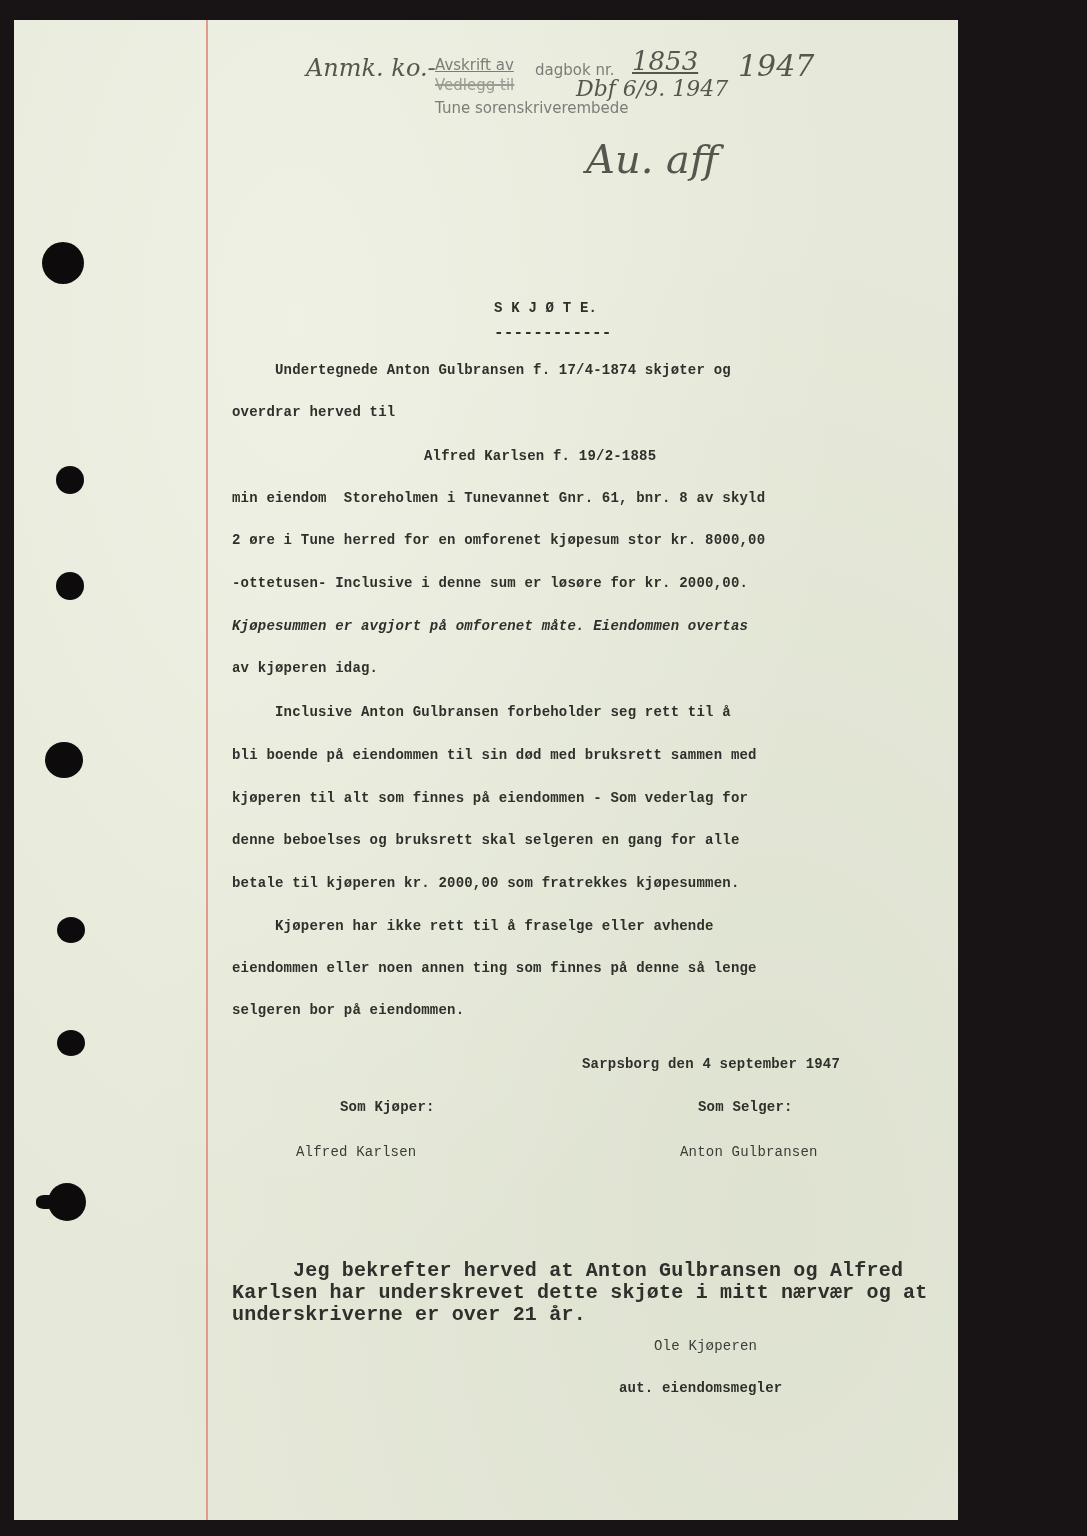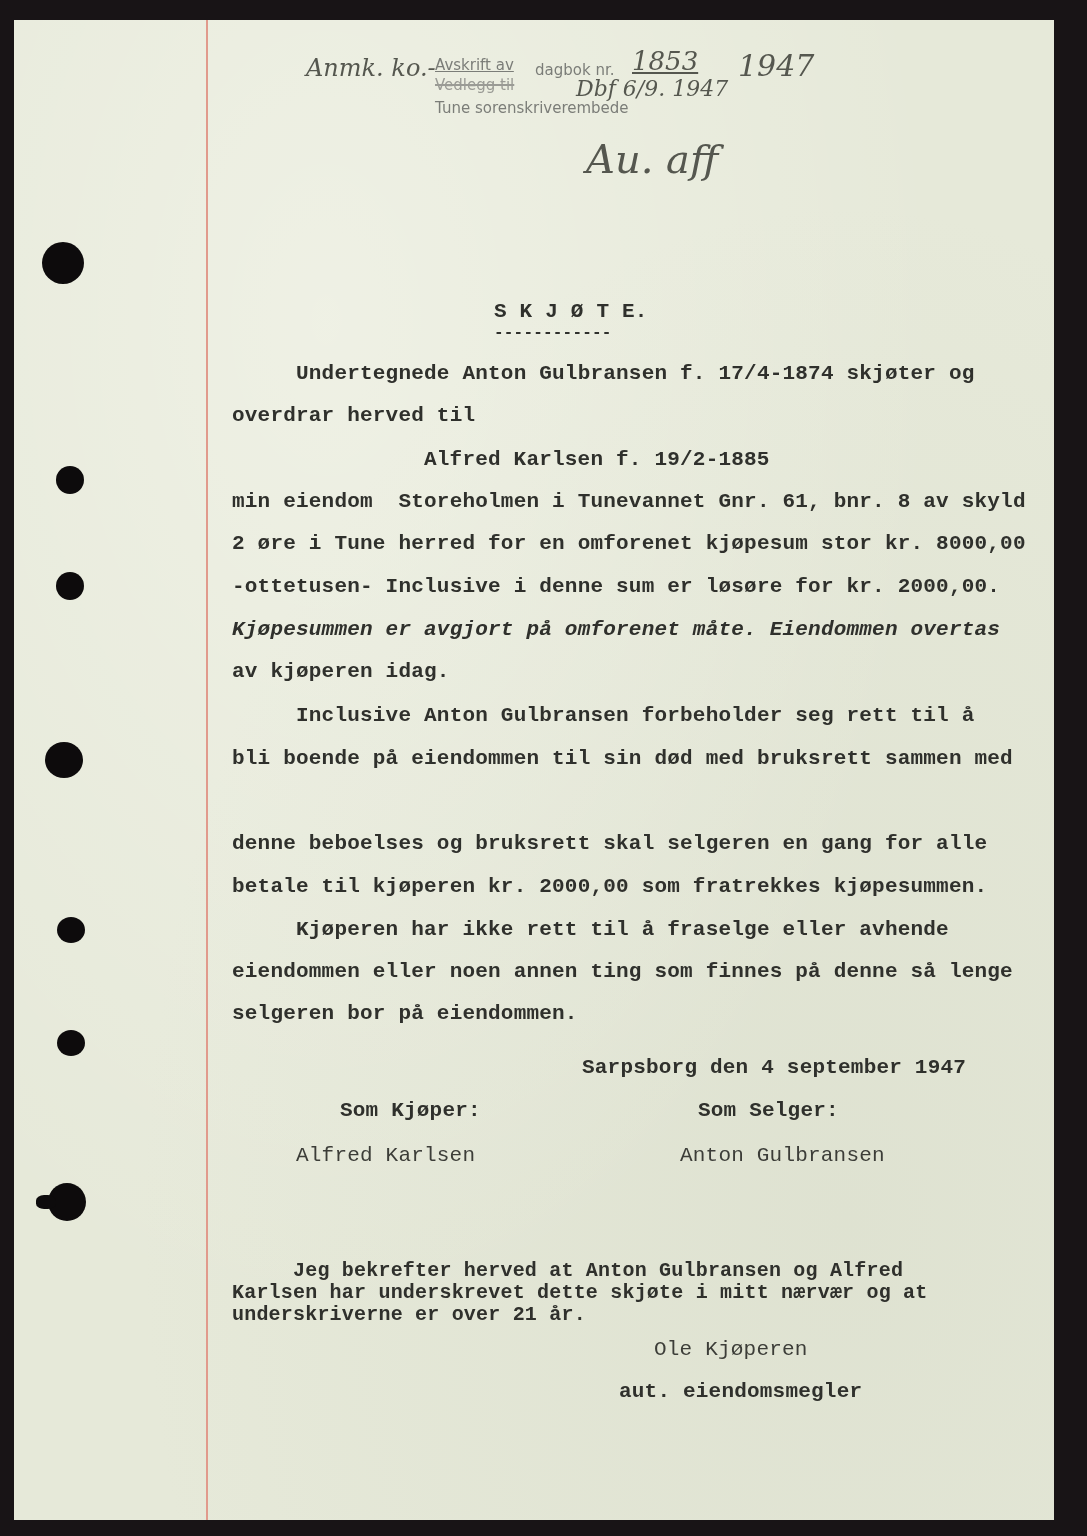--- a/index.html
+++ b/index.html
@@ -13,21 +13,21 @@
     .scan-frame {
       position: relative;
       width: 1087px;
       height: 1536px;
       background: #181416;
     }
     .paper {
       position: absolute;
       left: 14px;
       top: 20px;
-      width: 1040px;
+      width: 944px;
       height: 1500px;
       background: #e6e9d9;
       background-image:
         radial-gradient(ellipse at 30% 20%, rgba(255,255,250,0.35), rgba(0,0,0,0) 60%),
         radial-gradient(ellipse at 80% 80%, rgba(200,205,185,0.25), rgba(0,0,0,0) 60%);
     }
     .margin-line {
       position: absolute;
       left: 192px;
       top: 0;
@@ -49,21 +49,21 @@
     .handwriting {
       position: absolute;
       font-family: "DejaVu Serif", serif;
       font-style: italic;
       color: #55574f;
     }
     .typed {
       position: absolute;
       font-family: "Liberation Mono", "DejaVu Sans Mono", monospace;
       color: #2f302c;
-      font-size: 21px;
+      font-size: 14px;
       font-weight: bold;
       white-space: pre;
       letter-spacing: 0.2px;
     }
     .typed.light {
       font-weight: normal;
       color: #3c3d38;
     }
     .typed.small {
       font-size: 20px;
@@ -114,20 +114,21 @@
     <div class="typed" style="left:410px; top:428px;">Alfred Karlsen f. 19/2-1885</div>
 
     <div class="typed" style="left:218px; top:470px;">min eiendom  Storeholmen i Tunevannet Gnr. 61, bnr. 8 av skyld</div>
     <div class="typed" style="left:218px; top:512px;">2 øre i Tune herred for en omforenet kjøpesum stor kr. 8000,00</div>
     <div class="typed" style="left:218px; top:555px;">-ottetusen- Inclusive i denne sum er løsøre for kr. 2000,00.</div>
     <div class="typed" style="left:218px; top:598px;font-style:italic;">Kjøpesummen er avgjort på omforenet måte. Eiendommen overtas</div>
     <div class="typed" style="left:218px; top:640px;">av kjøperen idag.</div>
 
     <div class="typed" style="left:218px; top:684px;">     Inclusive Anton Gulbransen forbeholder seg rett til å</div>
     <div class="typed" style="left:218px; top:727px;">bli boende på eiendommen til sin død med bruksrett sammen med</div>
+    <div class="typed" style="left:218px; top:770px;">kjøperen til alt som finnes på eiendommen - Som vederlag for</div>
     <div class="typed" style="left:218px; top:812px;">denne beboelses og bruksrett skal selgeren en gang for alle</div>
     <div class="typed" style="left:218px; top:855px;">betale til kjøperen kr. 2000,00 som fratrekkes kjøpesummen.</div>
 
     <div class="typed" style="left:218px; top:898px;">     Kjøperen har ikke rett til å fraselge eller avhende</div>
     <div class="typed" style="left:218px; top:982px;">selgeren bor på eiendommen.</div>
     <div class="typed" style="left:218px; top:940px;">eiendommen eller noen annen ting som finnes på denne så lenge</div>
 
     <div class="typed" style="left:568px; top:1036px;">Sarpsborg den 4 september 1947</div>
 
     <div class="typed" style="left:326px; top:1079px;">Som Kjøper:</div>

